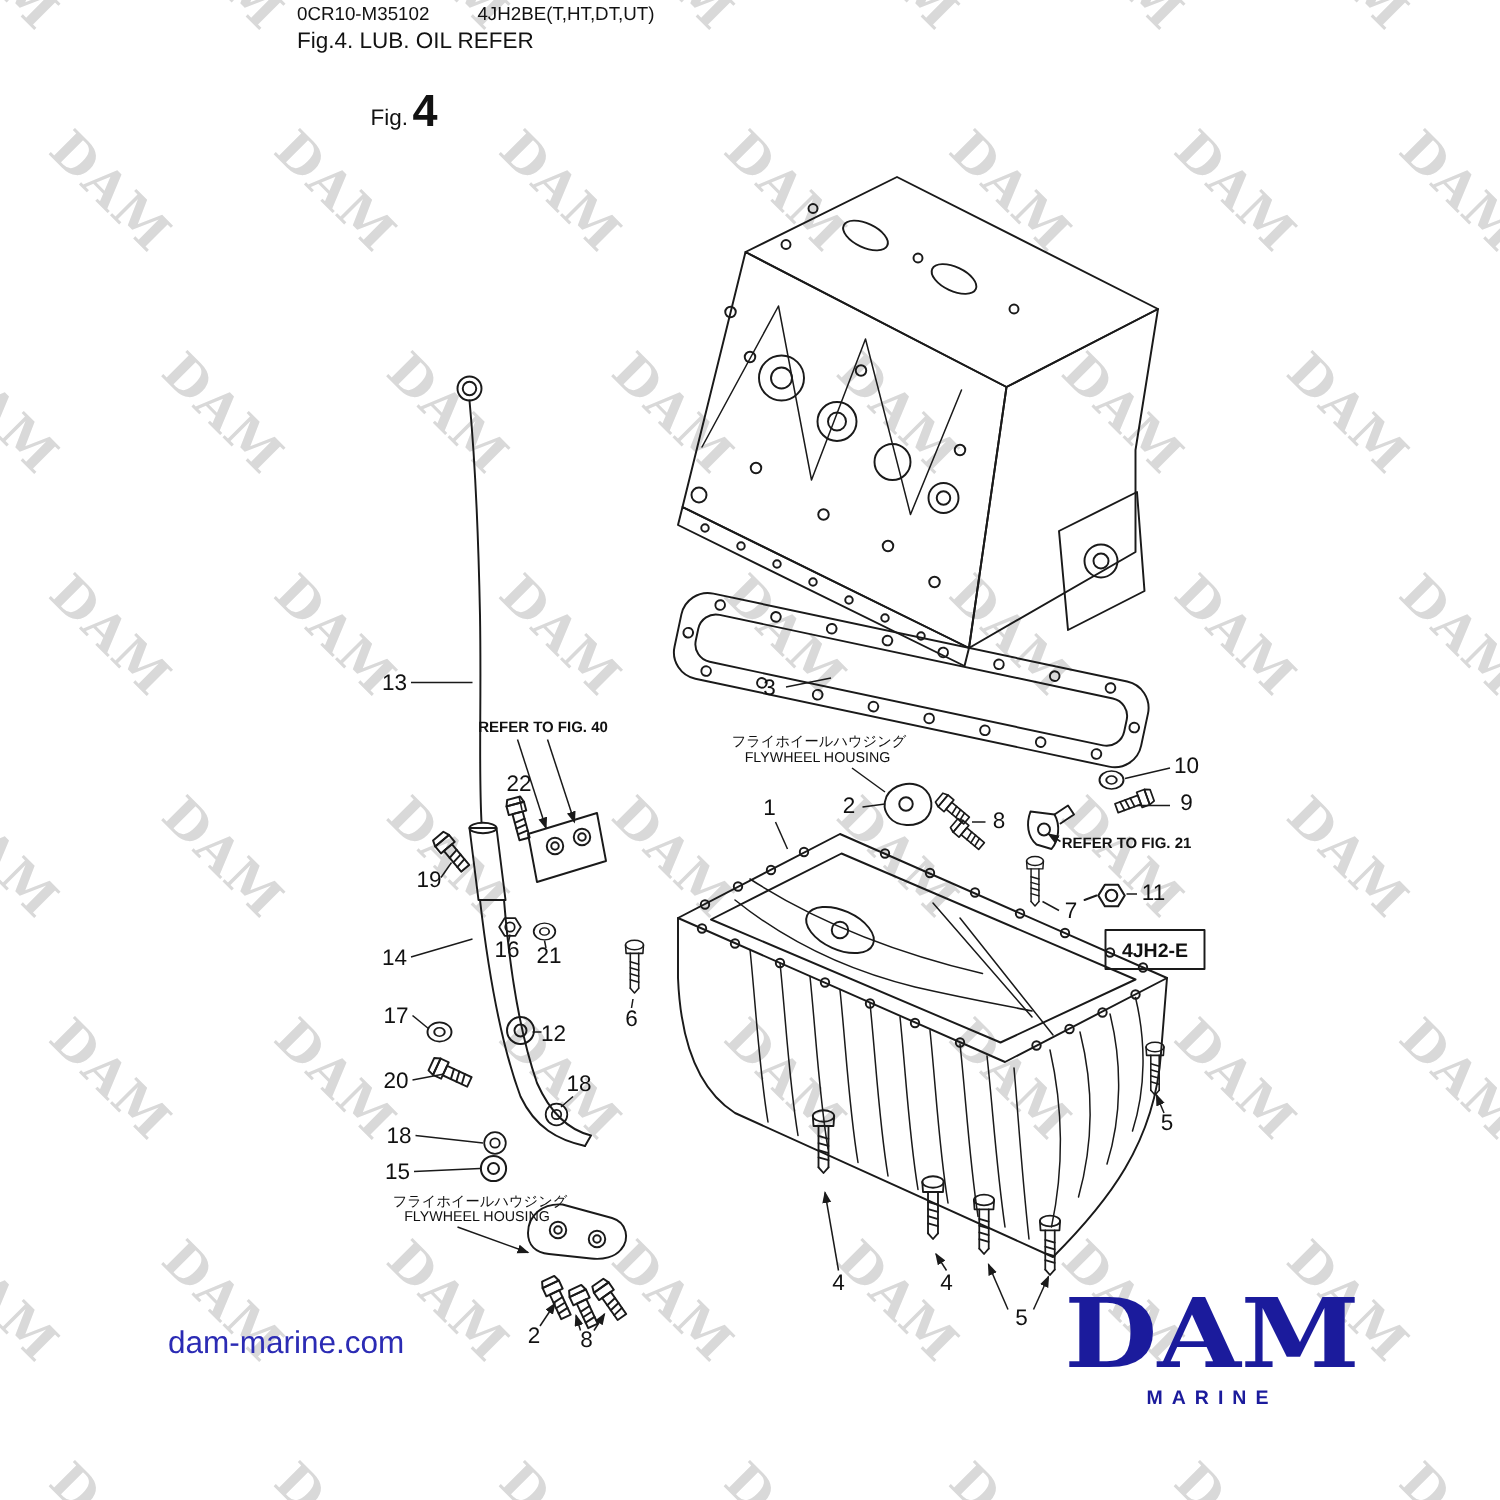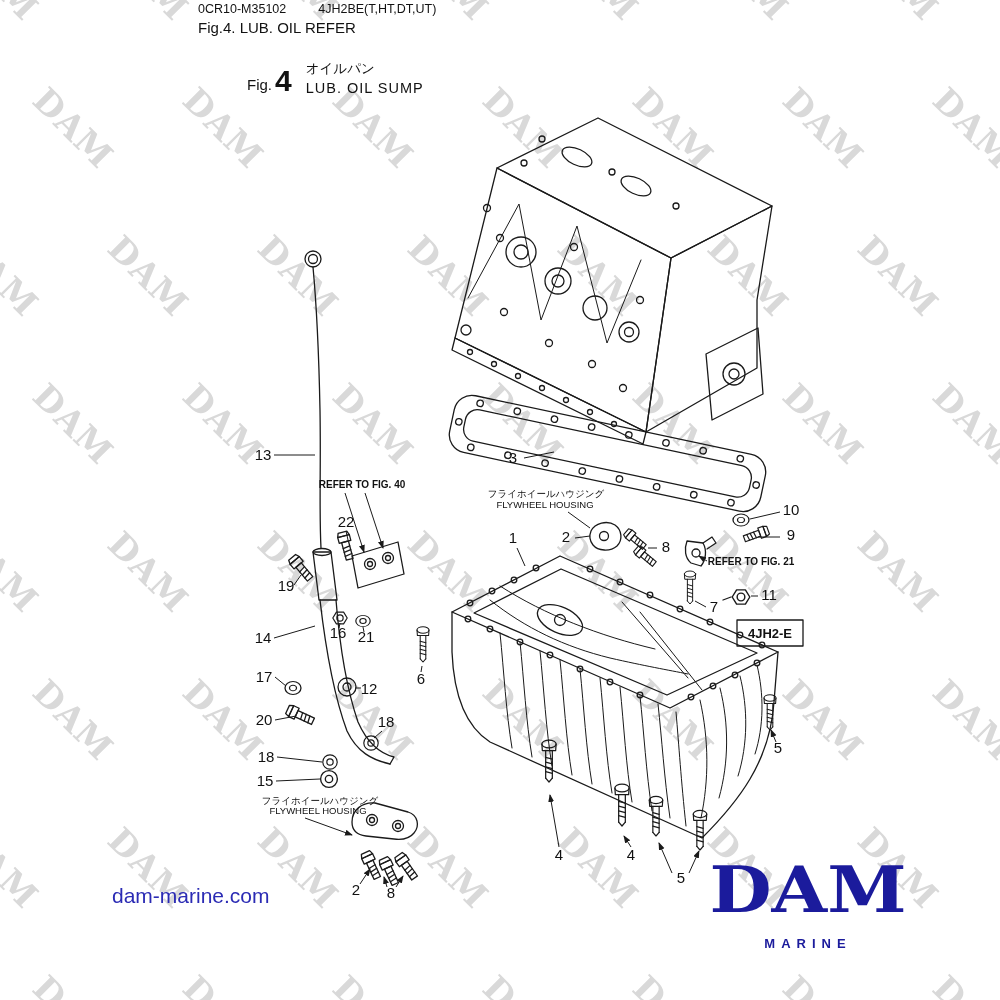--- a/index.html
+++ b/index.html
@@ -28,21 +28,21 @@
   text.callout { fill:#111; text-anchor:middle; font-family:"Liberation Sans",sans-serif; }
   text.num { font-size:15px; }
   text.ref { font-size:10px; font-weight:bold; }
   text.jp  { font-size:9.5px; }
   text.model { font-size:13px; font-weight:bold; }
 
   .website { position:absolute; left:112px; top:884px; font-size:21px; color:#2b2bb4; z-index:2; cursor:pointer; }
   .logo { position:absolute; left:710px; top:858px; width:196px; text-align:center; color:#1b1b9c; z-index:2; }
   .logo-main { font-family:"DejaVu Serif",serif; font-weight:bold; font-size:64px; line-height:1;
                transform:scaleX(1.12); transform-origin:center; }
-  .logo-sub { font-size:13px; font-weight:bold; letter-spacing:6px; margin-top:14px; }
+  .logo-sub { font-size:13px; font-weight:bold; letter-spacing:6px; margin-top:2px; }
 </style>
 </head>
 <body>
 
 <div class="page">
 
   <div class="watermark-layer">
       <div class="wm" style="left: -50px; top: -40px;">DAM</div>
       <div class="wm" style="left: 100px; top: -40px;">DAM</div>
       <div class="wm" style="left: 250px; top: -40px;">DAM</div>
@@ -106,24 +106,20 @@
     </div>
 
   <div class="hdr1">
     <span>0CR10-M35102</span><span class="model">4JH2BE(T,HT,DT,UT)</span>
   </div>
   <div class="hdr2">Fig.4.  LUB. OIL REFER</div>
 
   <div class="figtitle">
     <span class="fig-lbl">Fig.</span>
     <span class="fig-num">4</span>
-    <span class="fig-names">
-      <span class="fig-jp">オイルパン</span>
-      <span class="fig-en">LUB. OIL SUMP</span>
-    </span>
   </div>
 
   <svg class="diagram" id="diagram-svg" viewBox="0 0 1000 1000">
     <defs>
       <marker id="arr" viewBox="0 0 8 8" markerWidth="8" markerHeight="8" refX="7" refY="3" orient="auto" markerUnits="userSpaceOnUse">
         <path d="M0,0 L8,3 L0,6 Z" fill="#1a1a1a"></path>
       </marker>
       <g id="boltv">
         <ellipse cx="0" cy="0" rx="7.5" ry="4"></ellipse>
         <path d="M-7.5,0 L-7,7 L7,7 L7.5,0"></path>

